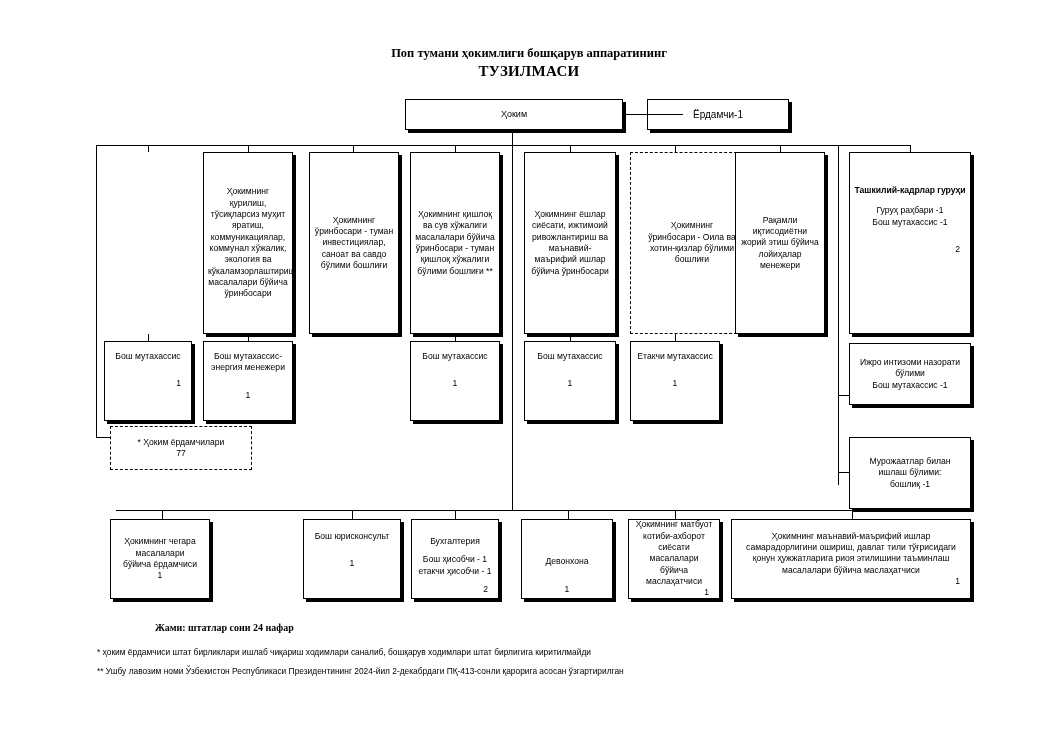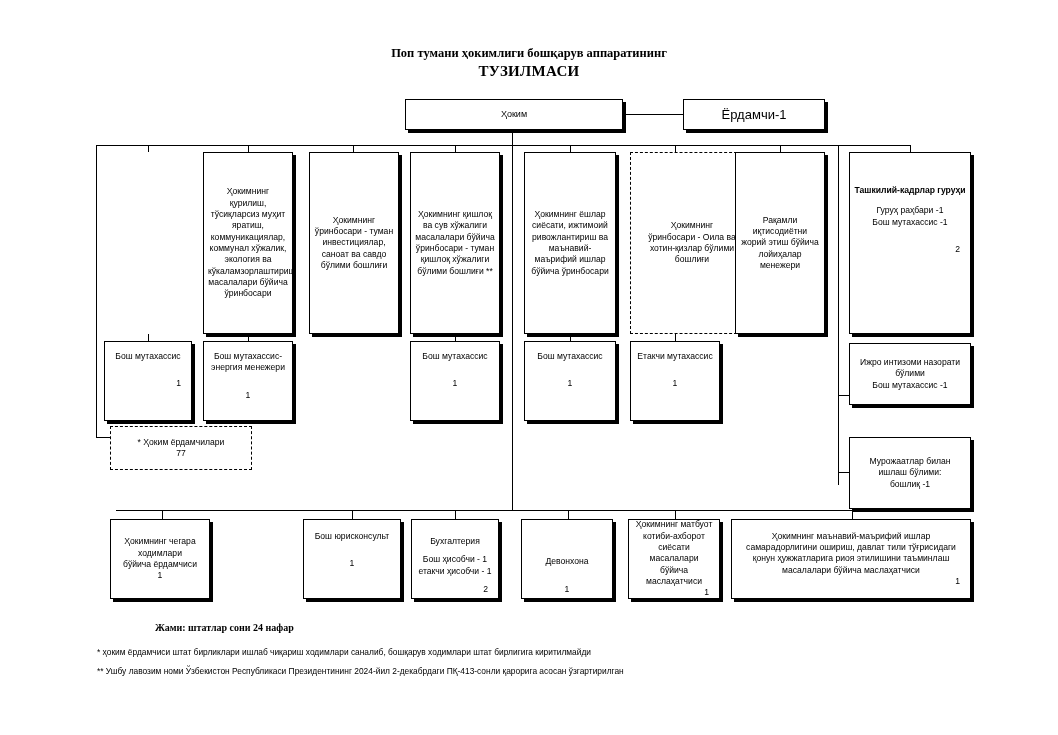--- a/index.html
+++ b/index.html
@@ -94,21 +94,21 @@
 <body>
 
 <div id="canvas">
 
   <div class="ttl" id="title-line1">Поп тумани ҳокимлиги бошқарув аппаратининг</div>
   <div class="ttl" id="title-line2">ТУЗИЛМАСИ</div>
 
   <div class="box" style="left:405px; top:99px; width:218px; height:31px; font-size:9px;">
     <span class="ln">Ҳоким</span>
   </div>
-  <div class="box" style="left:683px; top:99px; width:142px; height:31px; font-size:13px;justify-content:center;">
+  <div class="box" style="left:647px; top:99px; width:142px; height:31px; font-size:10px;justify-content:center;">
     <span class="ln">Ёрдамчи-1</span>
   </div>
 
   <div class="ln-h" style="left:623px; top:114px; width:60px;"></div>
 
   <div class="ln-v" style="left:512px; top:130px; height:380px;"></div>
 
   <div class="ln-h" style="left:116px; top:145px; width:794px;"></div>
 
   <div class="ln-v" style="left:148px; top:145px; height:7px;"></div>
@@ -219,21 +219,21 @@
   <div class="ln-h" style="left:116px; top:510px; width:794px;"></div>
   <div class="ln-v" style="left:162px; top:510px; height:9px;"></div>
   <div class="ln-v" style="left:352px; top:510px; height:9px;"></div>
   <div class="ln-v" style="left:455px; top:510px; height:9px;"></div>
   <div class="ln-v" style="left:568px; top:510px; height:9px;"></div>
   <div class="ln-v" style="left:675px; top:510px; height:9px;"></div>
   <div class="ln-v" style="left:852px; top:510px; height:9px;"></div>
 
   <div class="box" style="left:110px; top:519px; width:100px; height:80px;">
     <span class="ln">Ҳокимнинг чегара</span>
-    <span class="ln">ходимлари</span>
+    <span class="ln">масалалари</span>
     <span class="ln">бўйича ёрдамчиси</span>
     <span class="num-c">1</span>
   </div>
 
   <div class="box" style="left:303px; top:519px; width:98px; height:80px; justify-content:flex-start; padding-top:11px;">
     <span class="ln">Бош юрисконсульт</span>
     <span class="sp10"></span>
     <span class="num-c">1</span>
   </div>
 

